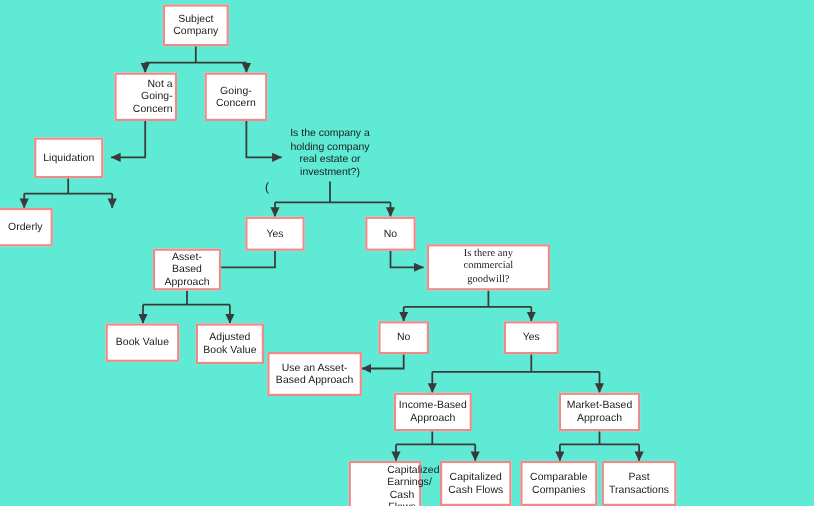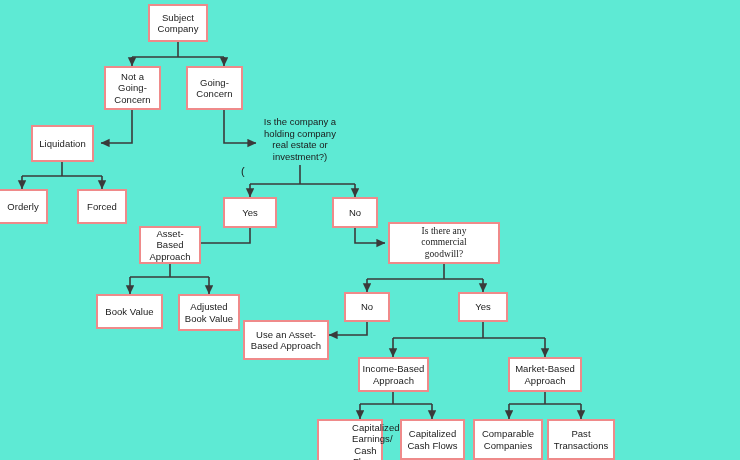--- a/index.html
+++ b/index.html
@@ -121,41 +121,38 @@
       <path d="M581,404 L581,419" marker-end="url(#arrow)"></path>
     </g>
   </svg>
 
   <div class="node" style="left:148px; top:4px; width:60px; height:38px;">
     <span style="white-space:pre-line;">Subject
 Company</span>
   </div>
 
   <div class="node" style="left:104px; top:66px; width:57px; height:44px;">
-    <span style="white-space:pre-line;">Not a
+    <span style="white-space:pre-line;text-align:right;">Not a
 Going-
 Concern</span>
   </div>
 
   <div class="node" style="left:186px; top:66px; width:57px; height:44px;">
     <span style="white-space:pre-line;">Going-
 Concern</span>
   </div>
 
   <div class="node" style="left:31px; top:125px; width:63px; height:37px;">
     <span style="white-space:pre-line;">Liquidation</span>
   </div>
 
   <div class="node" style="left:-2px; top:189px; width:50px; height:35px;">
     <span style="white-space:pre-line;">Orderly</span>
   </div>
 
-  <div class="node" style="left:77px; top:189px; width:50px; height:35px;">
-    <span style="white-space:pre-line;">Forced</span>
-  </div>
 
   <div class="plain-label" style="left:252px; top:116px; width:96px;">
     <span style="white-space:pre-line;">Is the company a
 holding company
 real estate or
 investment?)</span>
   </div>
 
   <div class="stray" style="left:241px; top:166px;">
     <span>(</span>

